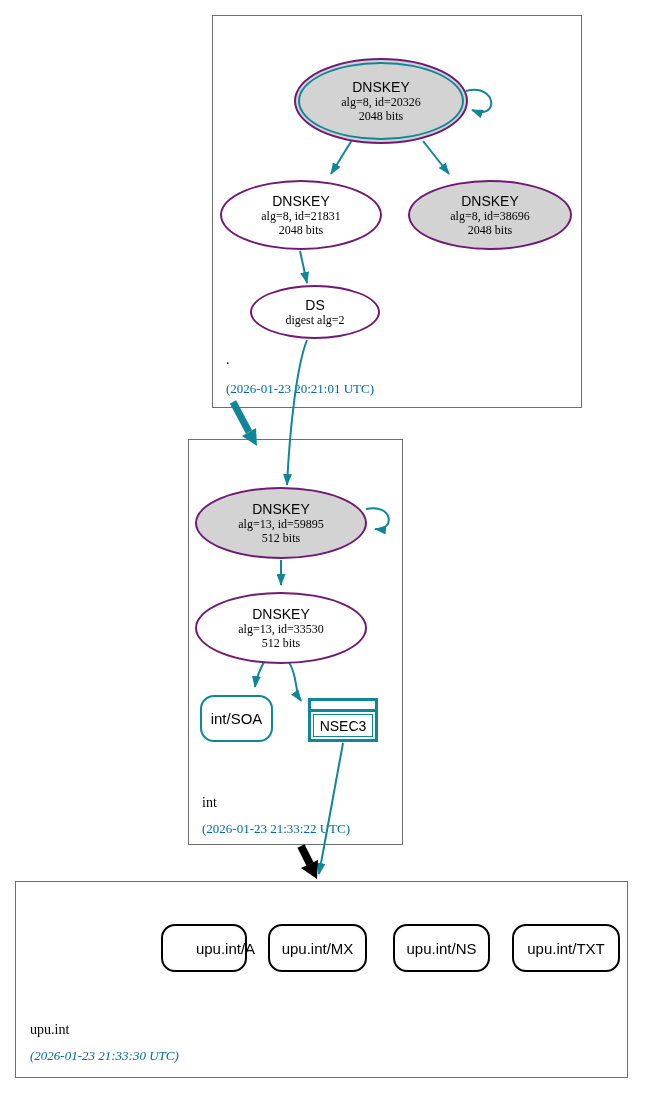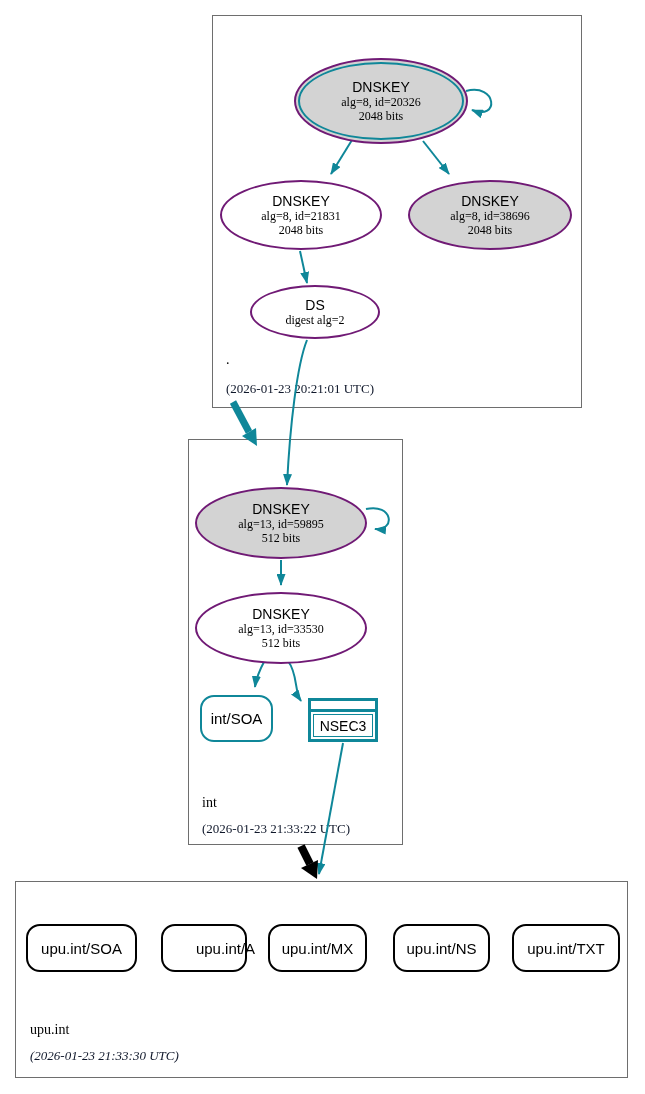--- a/index.html
+++ b/index.html
@@ -1,20 +1,20 @@
 <!DOCTYPE html>
 <html><head>
 <meta charset="utf-8">
 <style>
   html,body{margin:0;padding:0;background:#fff;}
   .canvas{position:relative;width:645px;height:1094px;background:#fff;overflow:hidden;
           font-family:"Liberation Sans",sans-serif;}
   .zone-box{position:absolute;border:1px solid #6e6e6e;background:transparent;box-sizing:border-box;}
   .zone-label{position:absolute;font:14px "Liberation Serif",serif;color:#000;white-space:nowrap;}
-  .zone-ts{position:absolute;font:13px "Liberation Serif",serif;color:#0f172a;white-space:nowrap;}
+  .zone-ts{position:absolute;font:13px "Liberation Serif",serif;color:#0369a1;white-space:nowrap;}
   .edges{position:absolute;left:0;top:0;pointer-events:none;}
   .node{position:absolute;box-sizing:border-box;z-index:3;}
   .ellipse{border:2px solid #701a75;border-radius:50%;background:#fff;
            display:flex;flex-direction:column;align-items:center;justify-content:center;text-align:center;}
   .ellipse.gray{background:#d3d3d3;}
   .ellipse.thick{border-width:2.5px;}
   .ring{position:absolute;inset:2px;border:2px solid #0f8799;border-radius:50%;pointer-events:none;}
   .node-text{position:relative;z-index:2;}
   .node-title{font:14px "Liberation Sans",sans-serif;line-height:16px;color:#000;}
   .node-detail{font:12px "Liberation Serif",serif;line-height:14px;color:#000;}
@@ -127,23 +127,20 @@
     <span>int/SOA</span>
   </div>
 
   <div class="node nsec3-node" style="left:308px;top:698px;width:70px;height:44px;">
     <div class="nsec3-strip"></div>
     <div class="nsec3-cell">
       <span>NSEC3</span>
     </div>
   </div>
 
-  <div class="node rrset black" style="left:26px;top:924px;width:111px;height:48px;">
-    <span>upu.int/SOA</span>
-  </div>
   <div class="node rrset black" style="left:161px;top:924px;width:86px;height:48px;padding-left:43px;">
     <span>upu.int/A</span>
   </div>
   <div class="node rrset black" style="left:268px;top:924px;width:99px;height:48px;">
     <span>upu.int/MX</span>
   </div>
   <div class="node rrset black" style="left:393px;top:924px;width:97px;height:48px;">
     <span>upu.int/NS</span>
   </div>
   <div class="node rrset black" style="left:512px;top:924px;width:108px;height:48px;">

